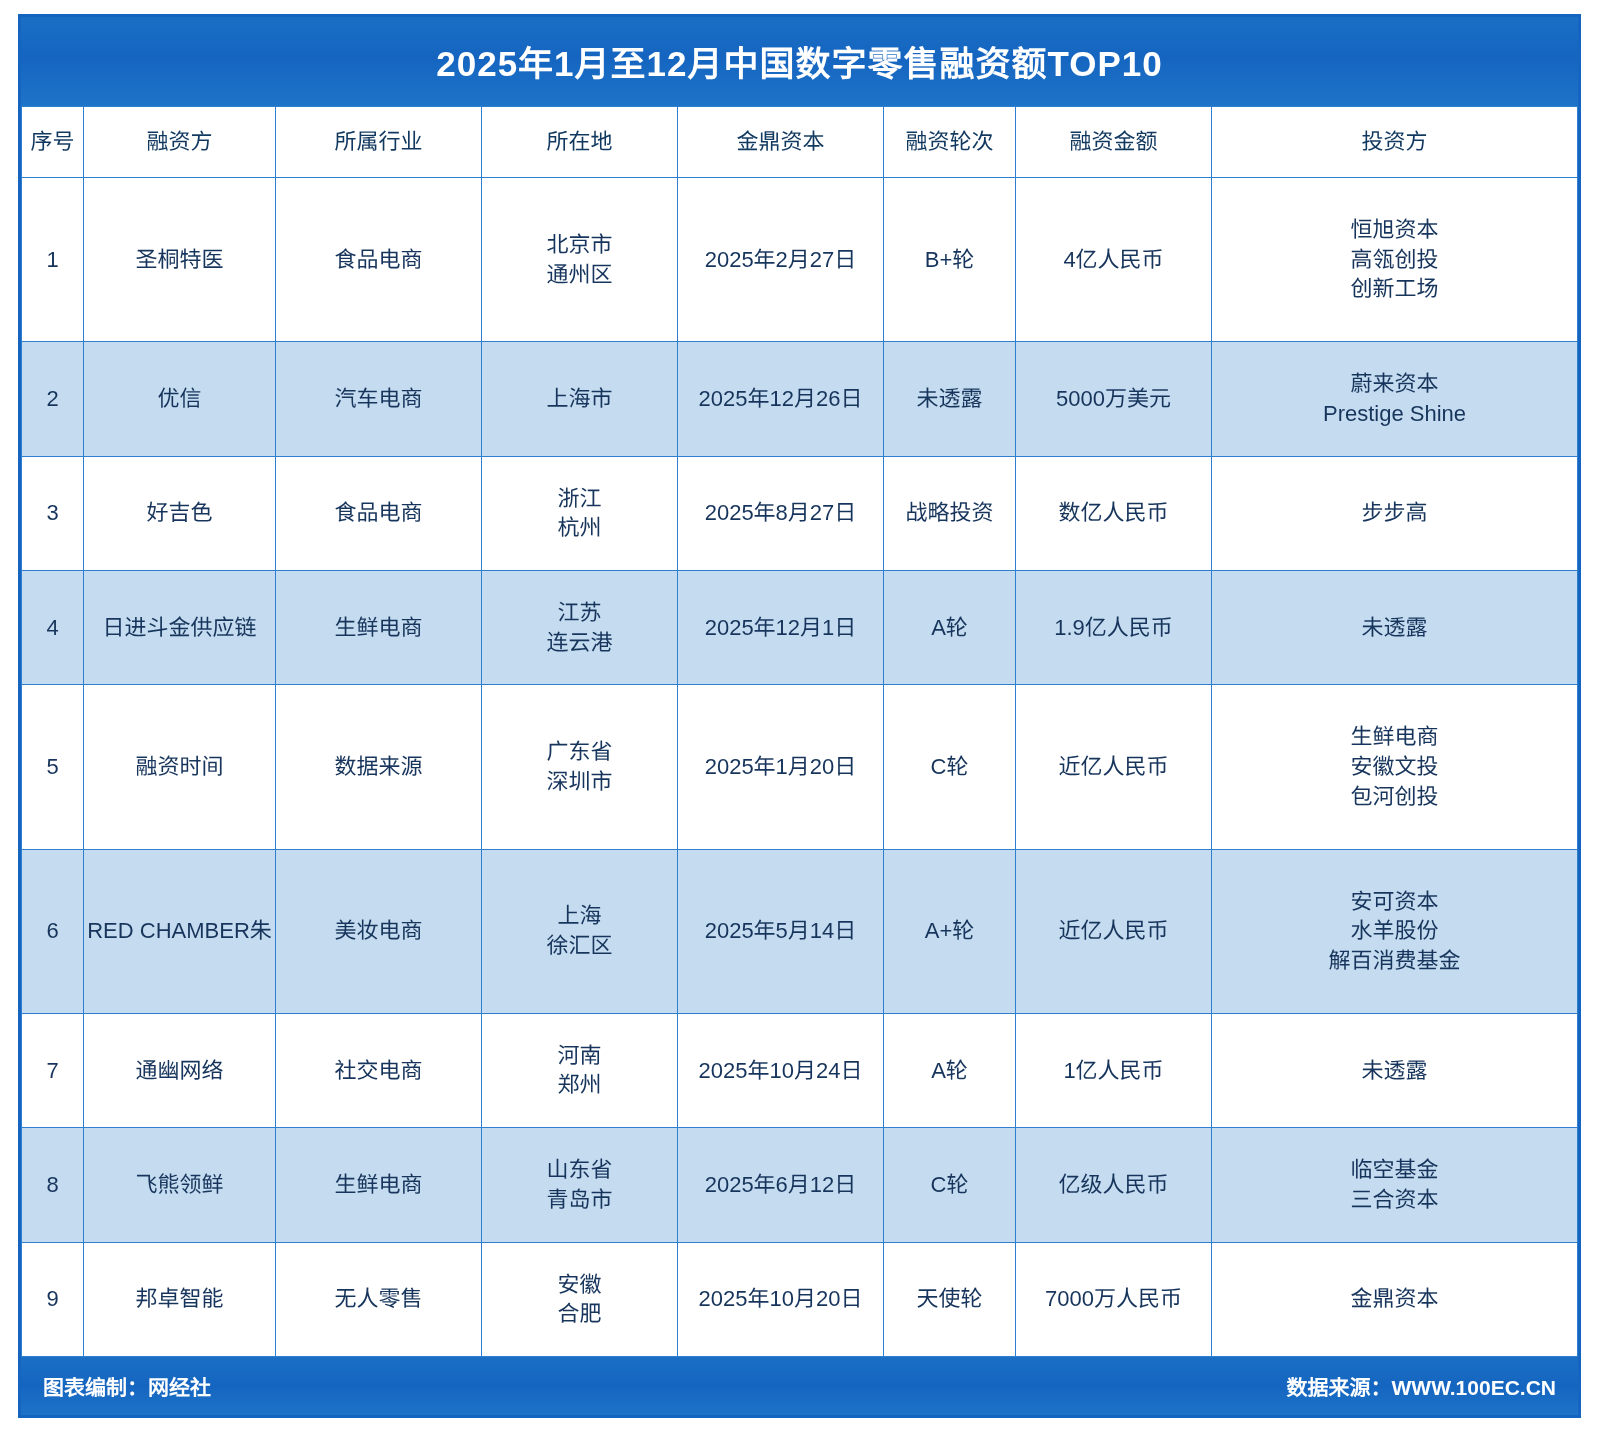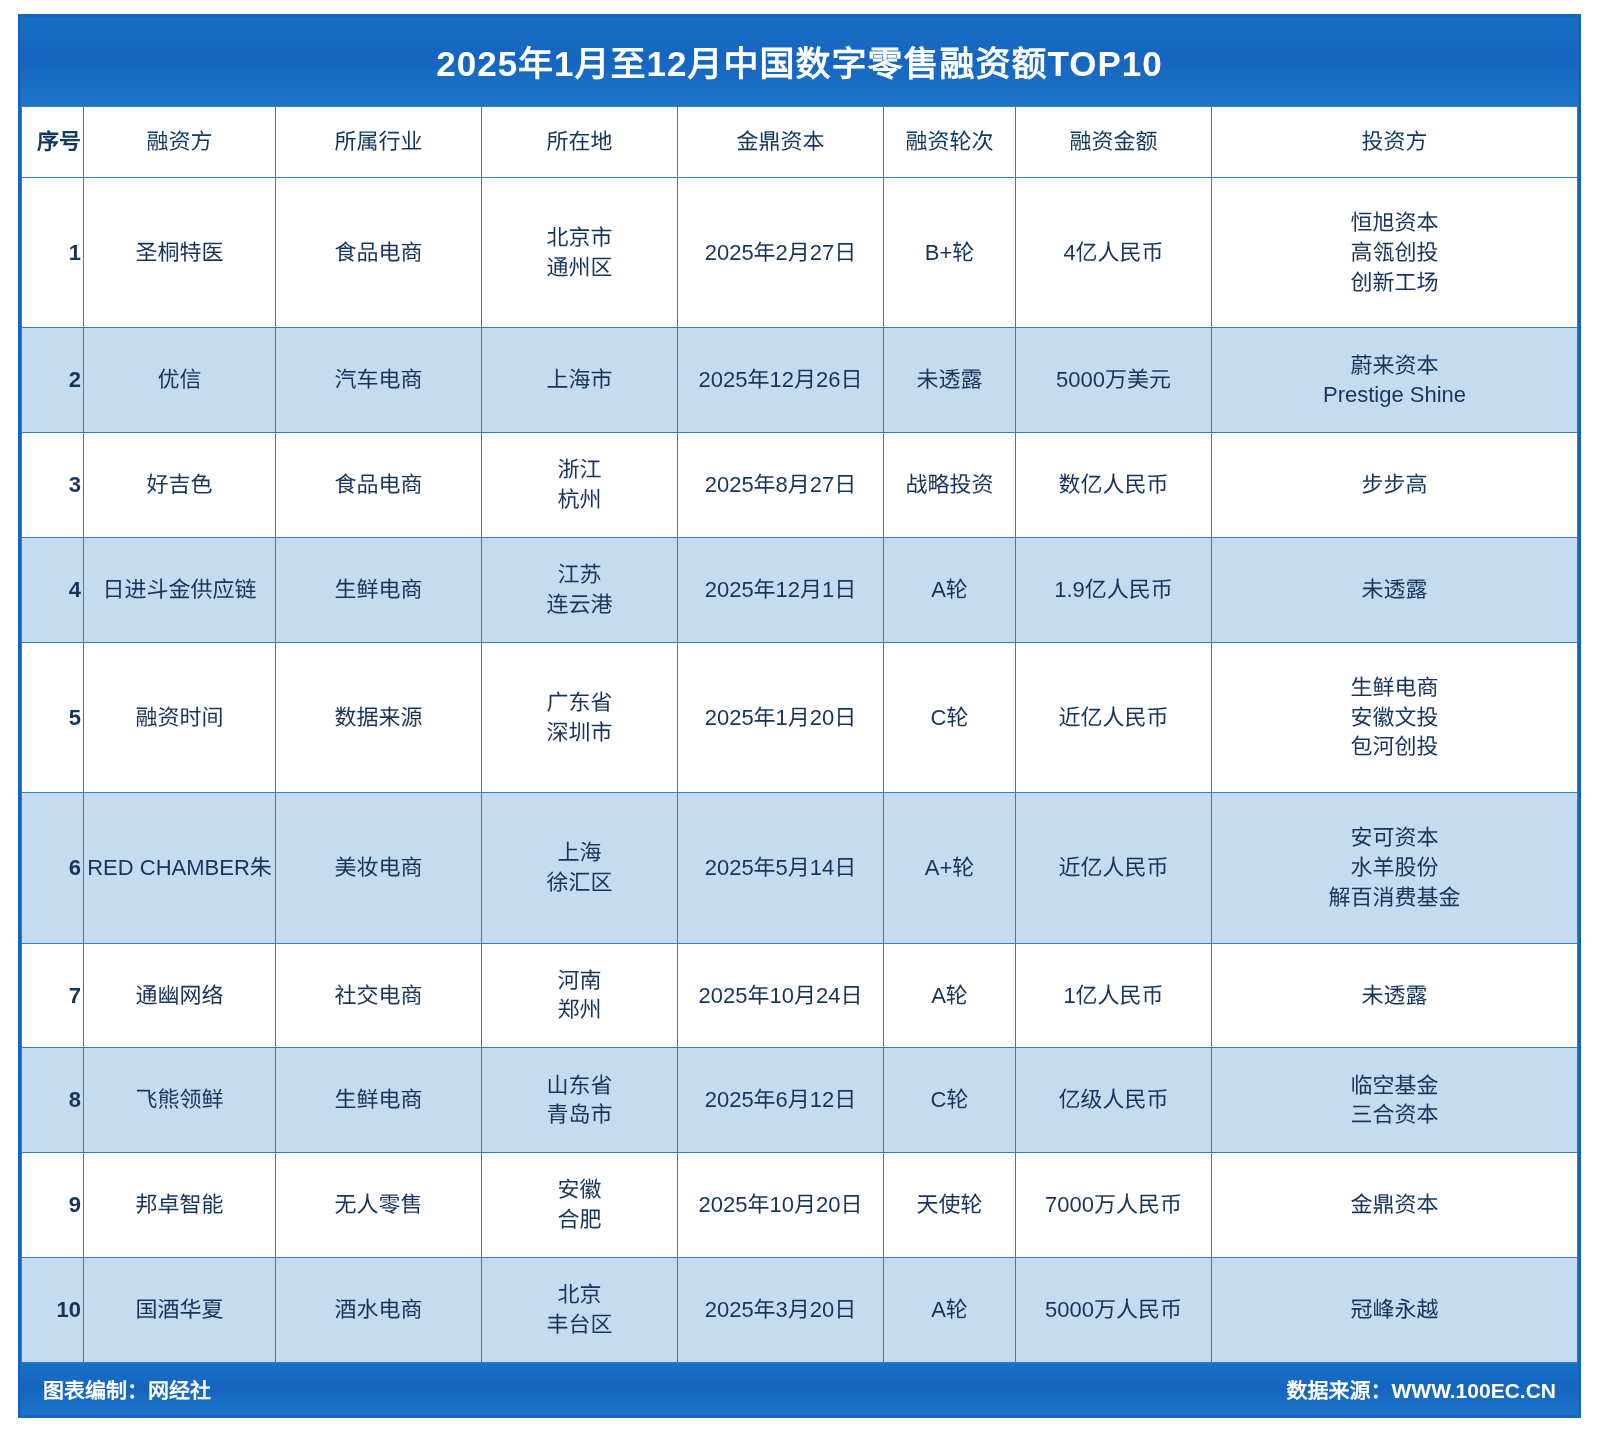--- a/index.html
+++ b/index.html
@@ -72,21 +72,21 @@
     font-size: 22px;
     height: 62px;
     color: #11385f;
   }
   tbody tr.odd td {
     background: #ffffff;
   }
   tbody tr.even td {
     background: #c5dcf0;
   }
-  td.num, th.num { font-weight: bold; text-align: right; }
+  td.num, th.num { font-weight: normal; }
   .cellline { display: block; }
   
   col.c0 { width: 62px; }
   col.c1 { width: 192px; }
   col.c2 { width: 206px; }
   col.c3 { width: 196px; }
   col.c4 { width: 206px; }
   col.c5 { width: 132px; }
   col.c6 { width: 196px; }
   col.c7 { width: 100%; }
@@ -94,21 +94,21 @@
   .footer {
     flex: 0 0 auto;
     background: linear-gradient(180deg, #1a6fc4 0%, #1565c0 50%, #1e74c8 100%);
     color: #ffffff;
     font-size: 21px;
     font-weight: bold;
     display: flex;
     align-items: center;
     justify-content: space-between;
     padding: 0 22px;
-    height: 52px;
+    height: 58px;
     position: relative;
     z-index: 3;
   }
   
   .wm {
     position: absolute;
     z-index: 1;
     pointer-events: none;
     user-select: none;
     opacity: 0.30;
@@ -319,35 +319,20 @@
               <span class="cellline">合肥</span>
             </td>
             <td>2025年10月20日</td>
             <td>天使轮</td>
             <td>7000万人民币</td>
             <td>
               <span class="cellline">金鼎资本</span>
             </td>
           </tr>
 
-          <tr class="even">
-            <td class="num">10</td>
-            <td>国酒华夏</td>
-            <td>酒水电商</td>
-            <td>
-              <span class="cellline">北京</span>
-              <span class="cellline">丰台区</span>
-            </td>
-            <td>2025年3月20日</td>
-            <td>A轮</td>
-            <td>5000万人民币</td>
-            <td>
-              <span class="cellline">冠峰永越</span>
-            </td>
-          </tr>
 
         </tbody>
       </table>
     </div>
 
     <div class="footer">
       <span>图表编制：网经社</span>
       <span>数据来源：WWW.100EC.CN</span>
     </div>
 

